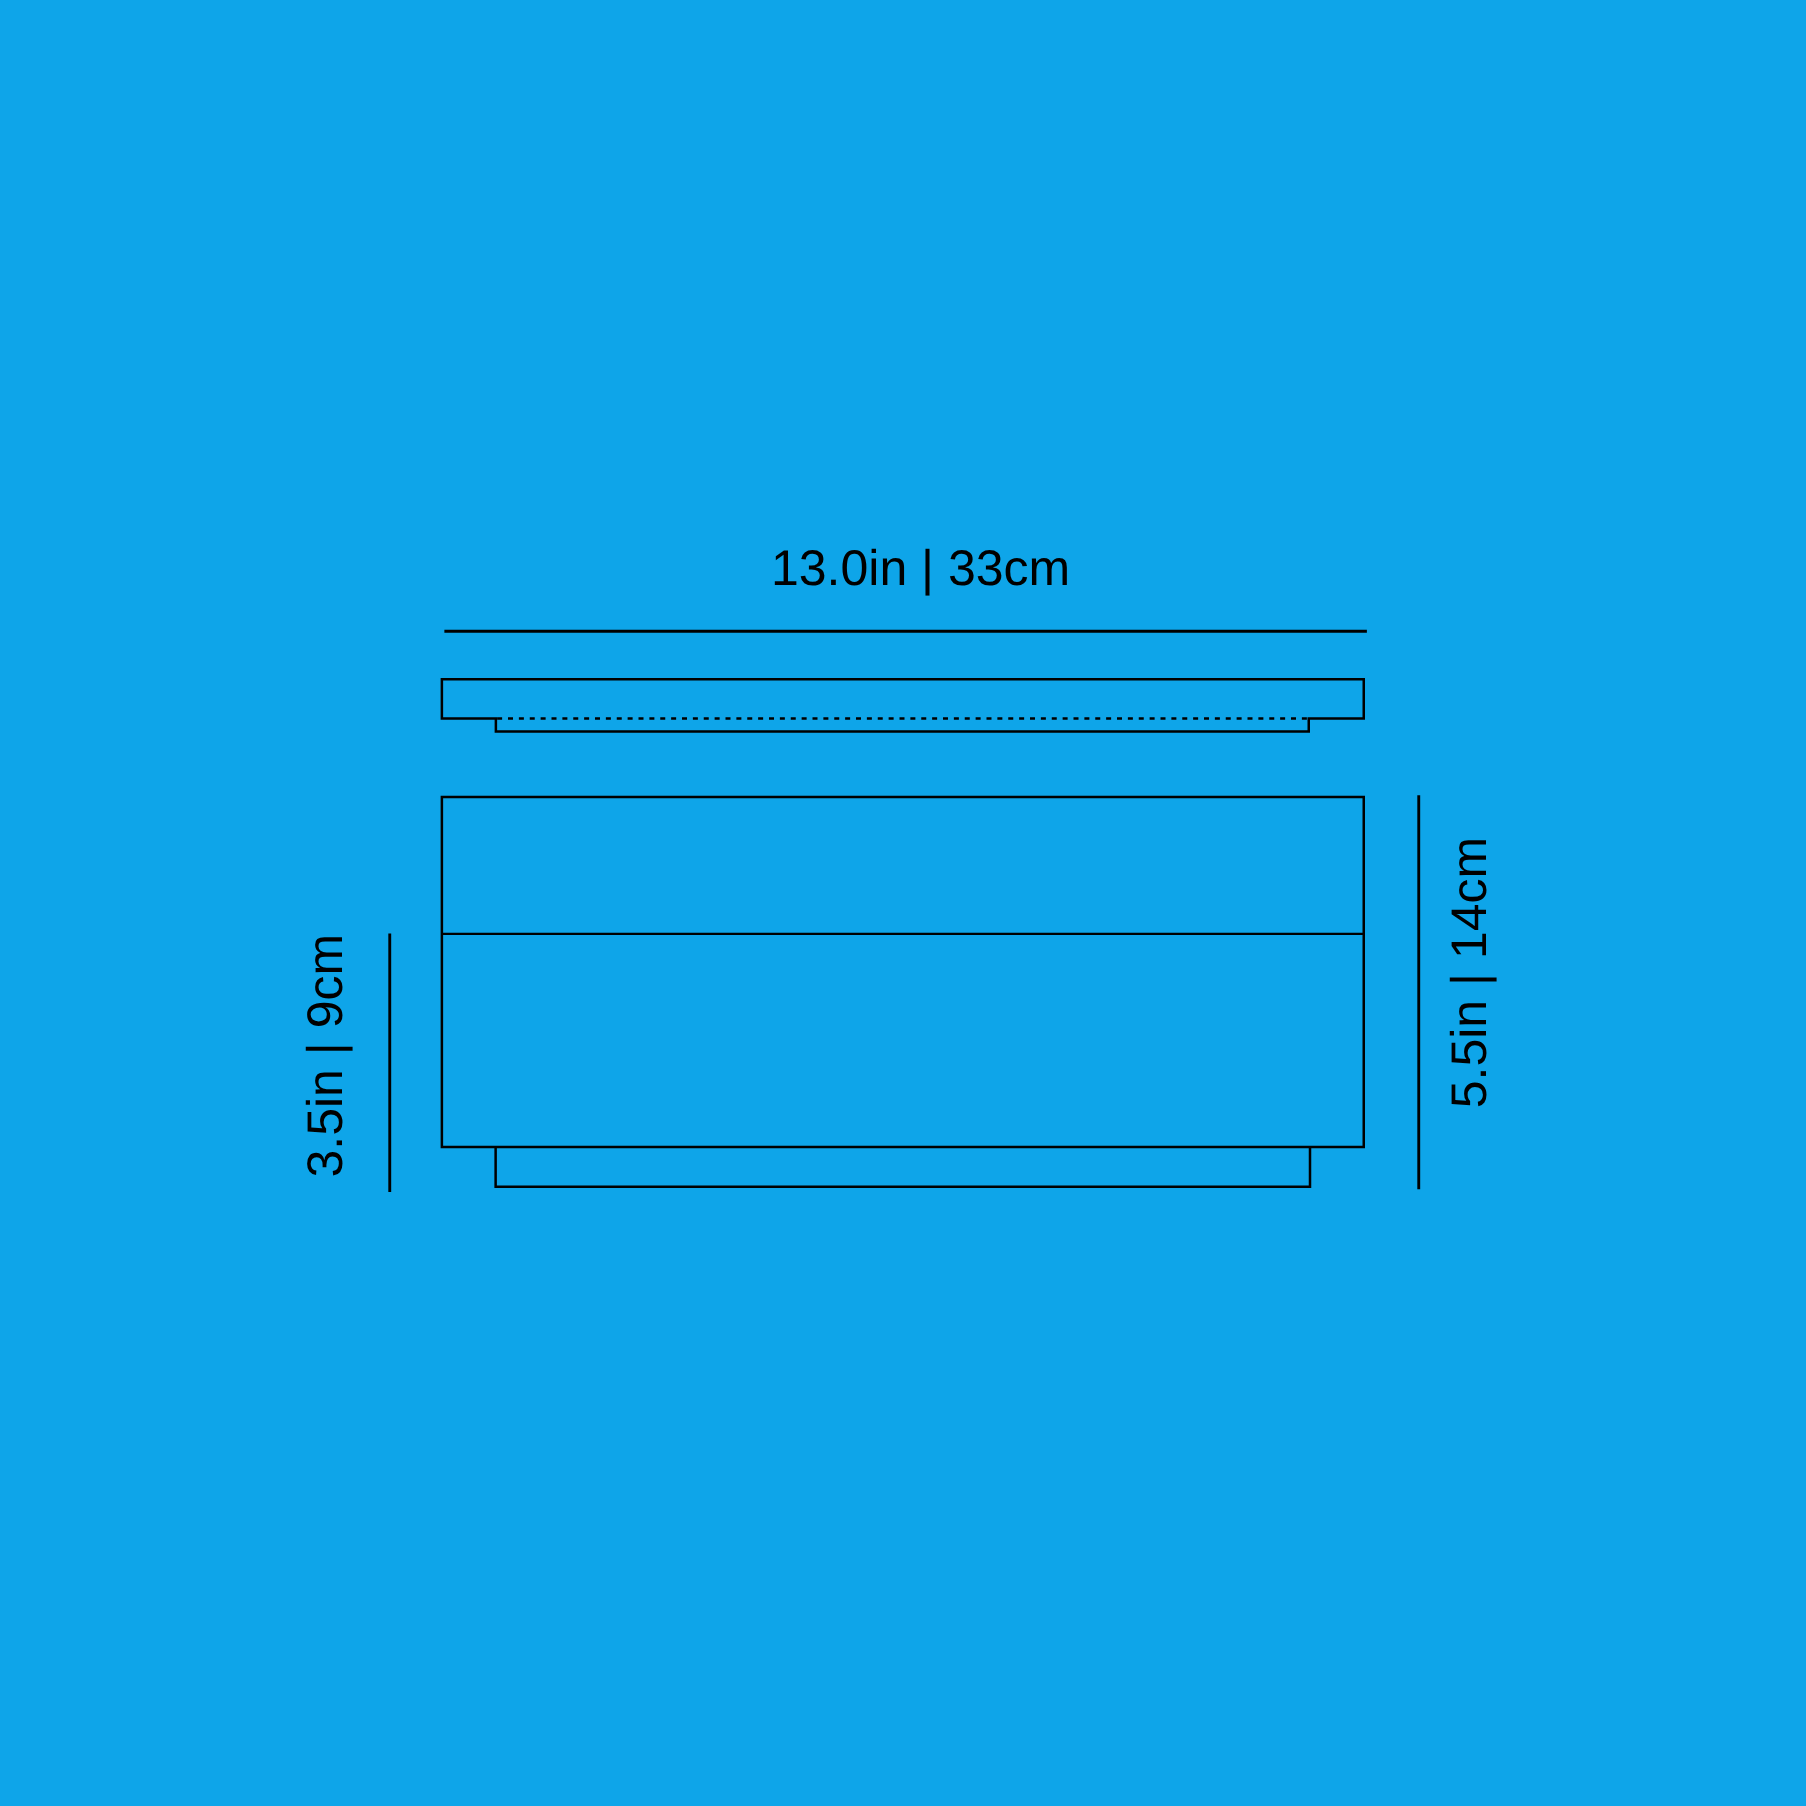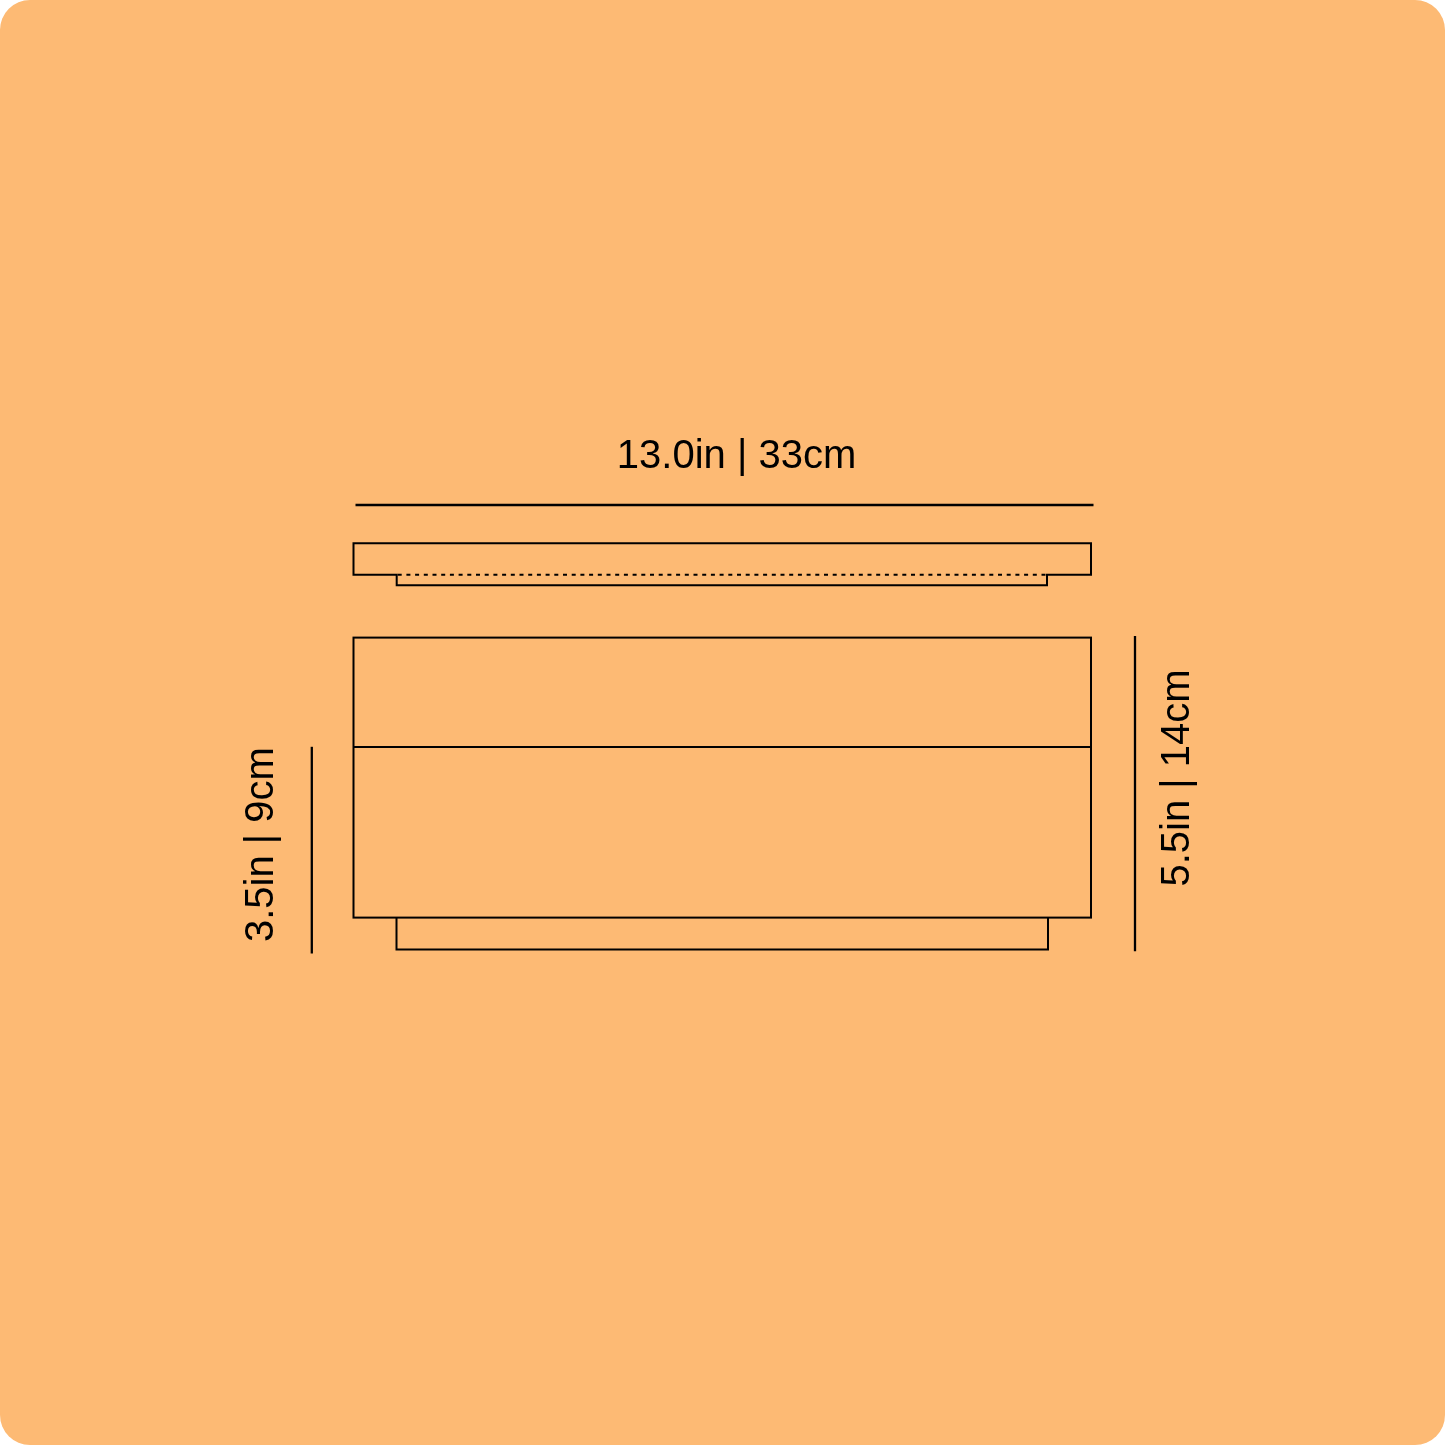--- a/index.html
+++ b/index.html
@@ -1,16 +1,16 @@
 <!DOCTYPE html>
 <html><head>
 <meta charset="utf-8">
 <style>
   html,body{margin:0;padding:0;background:#ffffff;}
-  .page{width:1445px;height:1445px;position:relative;background:#fdba74;overflow:hidden;border-radius:30px;}
+  .page{width:1445px;height:1445px;position:relative;background:#0ea5e9;overflow:hidden;}
   svg{position:absolute;left:0;top:0;}
   text{font-family:"Liberation Sans", sans-serif;fill:#000000;}
 </style>
 </head>
 <body>
 <div class="page">
 <svg width="1445" height="1445" viewBox="0 0 1445 1445">
 
   <text x="736.5" y="468" font-size="40" text-anchor="middle">13.0in | 33cm</text>
 

